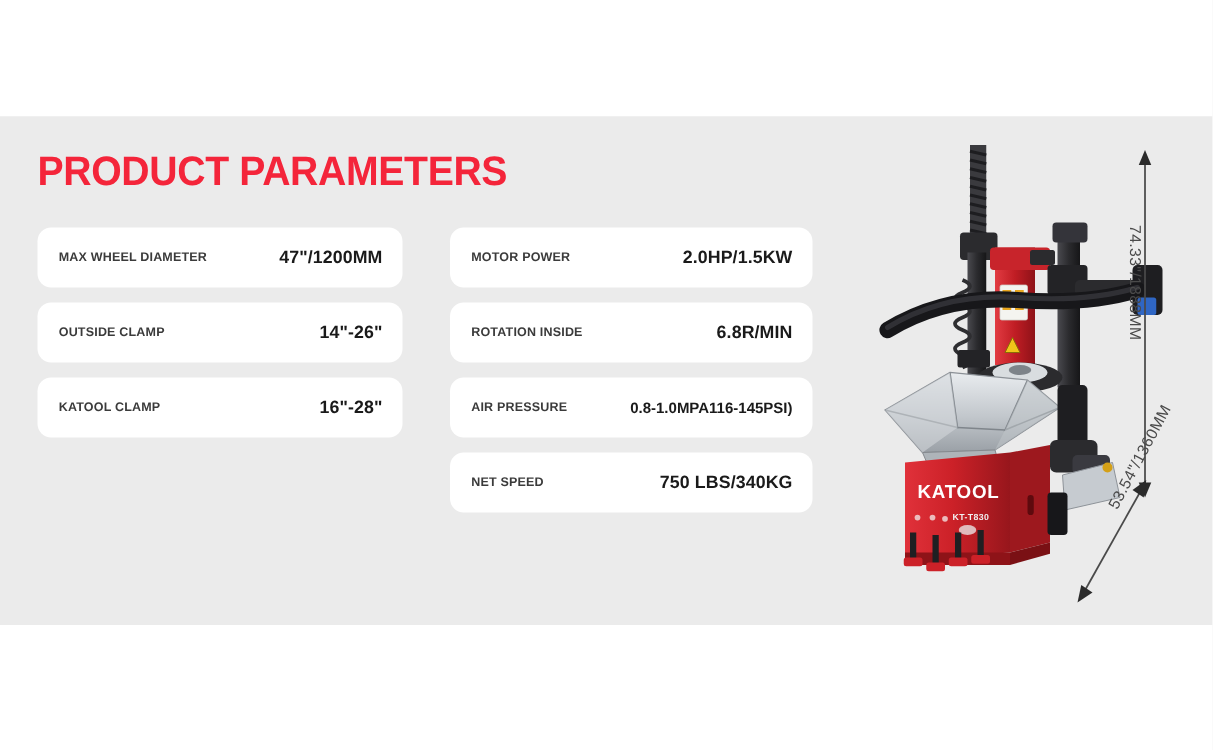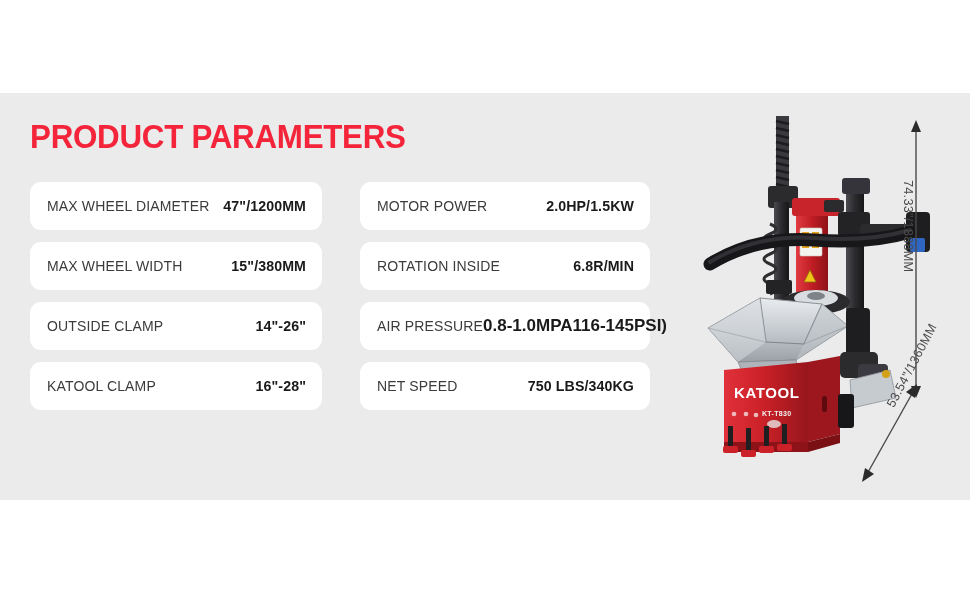--- a/index.html
+++ b/index.html
@@ -54,35 +54,35 @@
     background: #ffffff;
     border-radius: 11px;
     height: 48px;
     box-sizing: border-box;
     display: flex;
     align-items: center;
     justify-content: space-between;
     padding: 0 16px 0 17px;
   }
   .card .spec-label {
-    font-size: 14px;
+    font-size: 10px;
     color: #3b3b3b;
     letter-spacing: 0.15px;
     white-space: nowrap;
-    font-weight: 400;
+    font-weight: 700;
   }
   .card .spec-value {
     font-size: 14.2px;
     color: #1a1a1a;
     font-weight: 700;
     letter-spacing: 0.1px;
     white-space: nowrap;
   }
   .card .spec-value.small {
-    font-size: 17px;
+    font-size: 12px;
     letter-spacing: 0;
   }
 
   
   #product {
     position: absolute;
     left: 700px;
     top: 112px;
     width: 232px;
     height: 348px;
@@ -131,24 +131,20 @@
 <body>
 
 <div id="panel"></div>
 
 <div id="title">PRODUCT PARAMETERS</div>
 
 <div id="col-left" class="col">
   <div class="card">
     <span class="spec-label">MAX WHEEL DIAMETER</span>
     <span class="spec-value">47"/1200MM</span>
-  </div>
-  <div class="card">
-    <span class="spec-label">MAX WHEEL WIDTH</span>
-    <span class="spec-value">15"/380MM</span>
   </div>
   <div class="card">
     <span class="spec-label">OUTSIDE CLAMP</span>
     <span class="spec-value">14"-26"</span>
   </div>
   <div class="card">
     <span class="spec-label">KATOOL CLAMP</span>
     <span class="spec-value">16"-28"</span>
   </div>
 </div>

